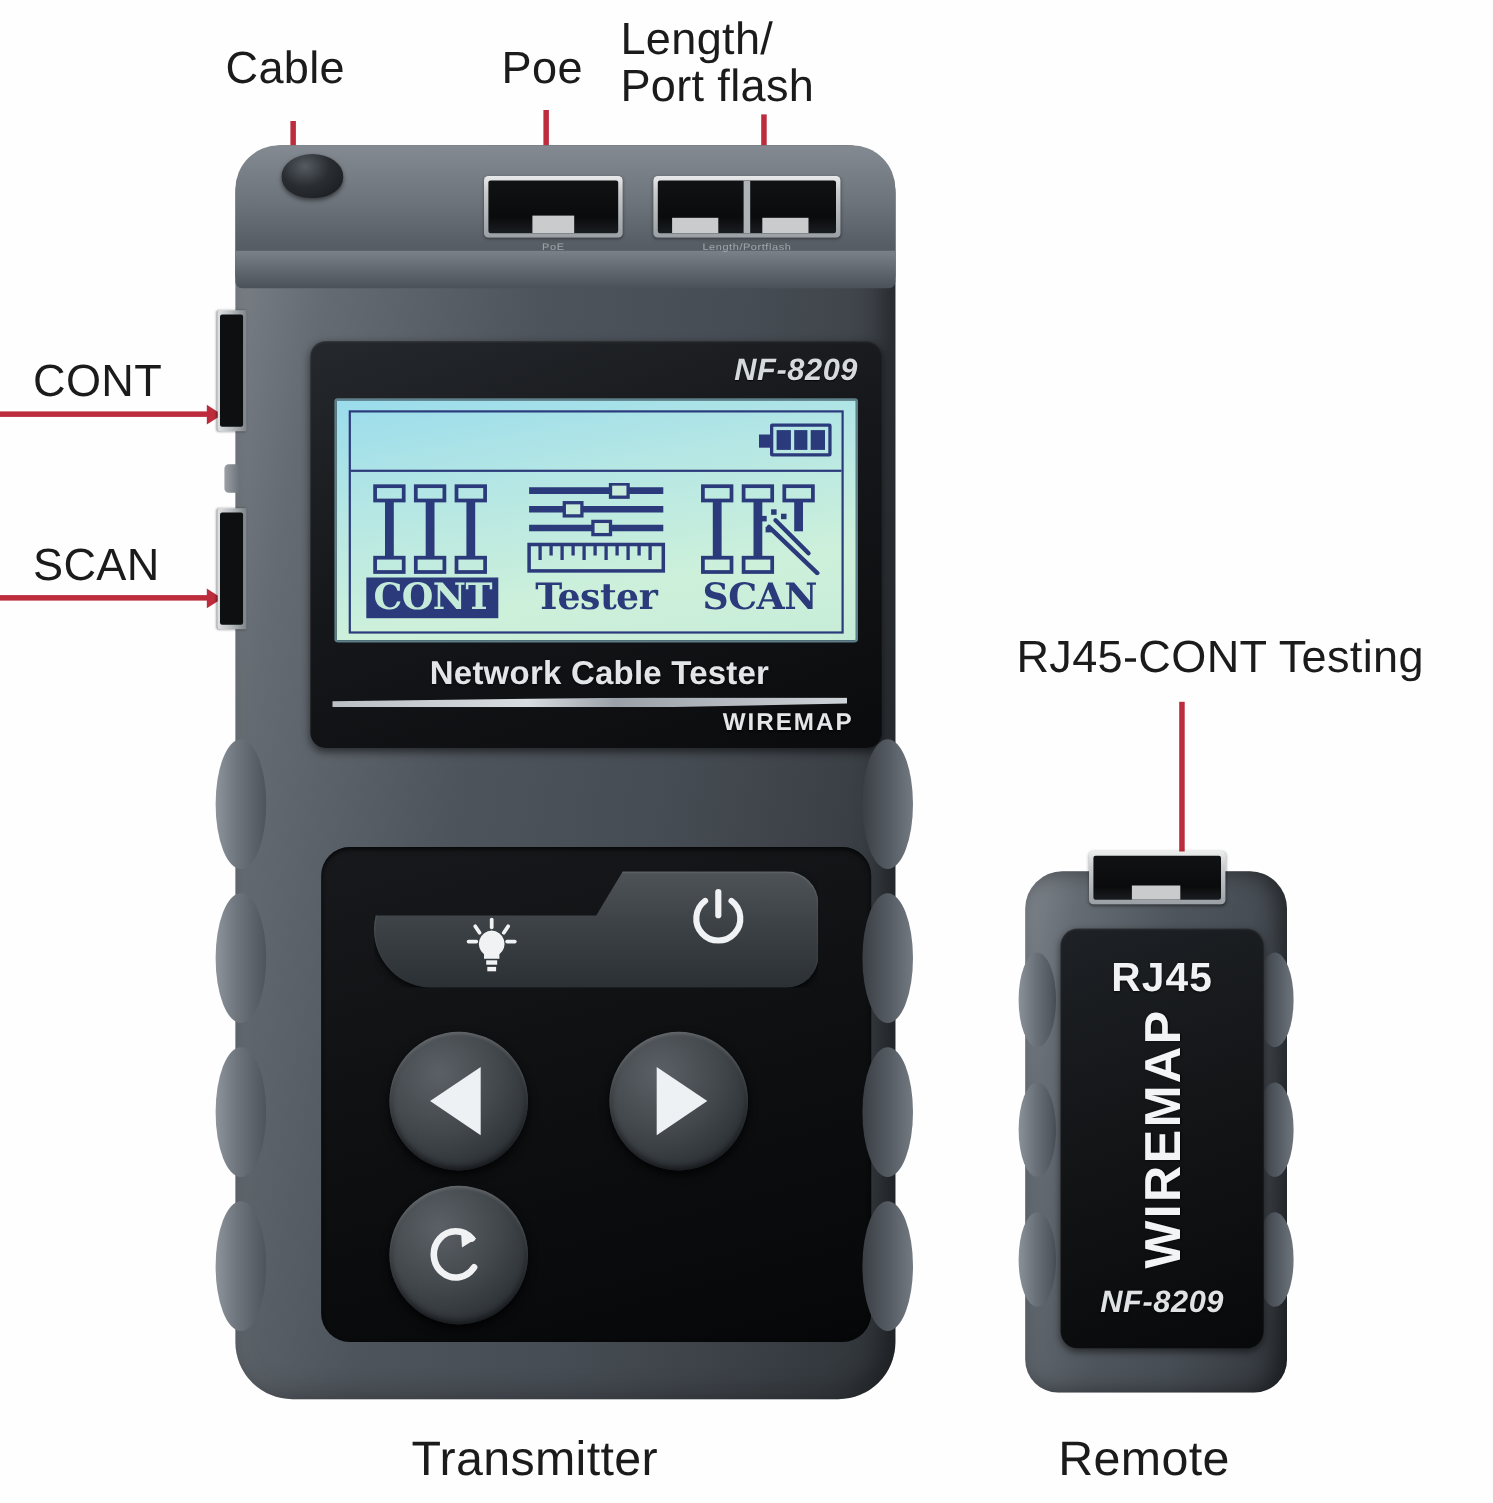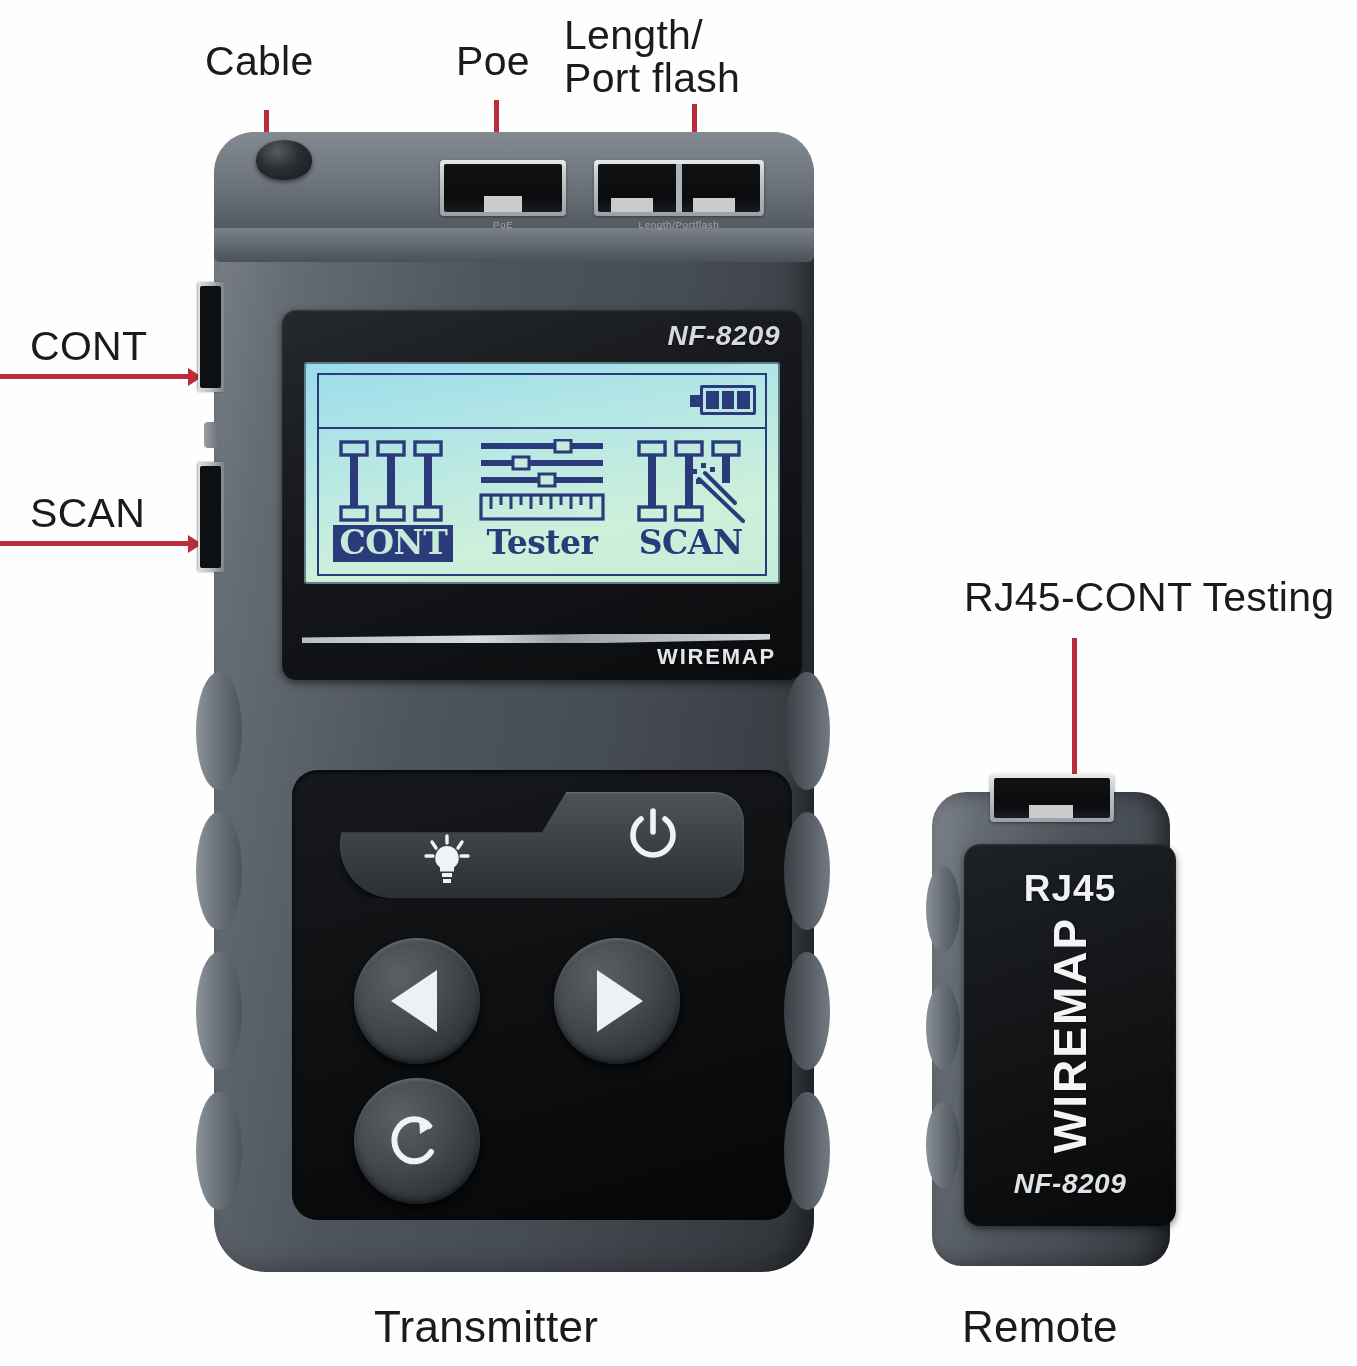--- a/index.html
+++ b/index.html
@@ -258,21 +258,21 @@
     box-shadow:inset -8px 0 20px rgba(0,0,0,.45);
   }
   .rm-jack {
     position:absolute; left:72px; top:8px; width:124px; height:48px;
     background:linear-gradient(180deg,#eceded 0%,#cbcdcf 28%,#9aa0a5 100%);
     border-radius:4px; padding:4px;
     box-shadow:0 1px 3px rgba(0,0,0,.45);
   }
   .rm-jack .jack-hole::after { left:30%; width:38%; height:32%; }
   .rm-face {
-    position:absolute; left:46px; top:78px; width:212px; height:382px;
+    position:absolute; left:46px; top:78px; width:185px; height:382px;
     background:linear-gradient(160deg,#1e2125 0%,#121416 50%,#08090a 100%);
     border-radius:16px;
     box-shadow:inset 0 1px 2px rgba(255,255,255,.09), 0 3px 7px rgba(0,0,0,.5);
   }
   .rm-rj45 {
     position:absolute; left:0; right:0; top:24px; text-align:center;
     color:#f0f2f4; font-size:37px; font-weight:bold; letter-spacing:1px;
     text-shadow:0 1px 2px rgba(0,0,0,.8);
   }
   .rm-wiremap {
@@ -323,21 +323,21 @@
   <div class="cl-dot" style="left:689px; top:184px;"></div>
 
   <div class="callout" style="left:30px; top:325px;">CONT</div>
   <div class="cl-line cl-h" style="left:0px; top:374px; width:192px;"></div>
   <div class="cl-arrow-r" style="left:188px; top:368px;"></div>
 
   <div class="callout" style="left:30px; top:492px;">SCAN</div>
   <div class="cl-line cl-h" style="left:0px; top:541px; width:192px;"></div>
   <div class="cl-arrow-r" style="left:188px; top:535px;"></div>
 
-  <div class="callout" style="left:924px; top:576px;margin-left:40px;">RJ45-CONT Testing</div>
+  <div class="callout" style="left:924px; top:576px;">RJ45-CONT Testing</div>
   <div class="cl-line cl-v" style="left:1072px; top:638px; height:148px;"></div>
   <div class="cl-dot" style="left:1069px; top:778px;"></div>
 
   <div id="transmitter">
 
     <div class="tx-body"></div>
     <div class="tx-top"></div>
     <div class="tx-top-lip"></div>
 
     <div class="lamp-ring"></div>
@@ -457,20 +457,21 @@
                   </g>
                 </svg>
               </div>
               <div class="menu-label">SCAN</div>
             </div>
 
           </div>
         </div>
       </div>
 
+      <div class="brandline">Network Cable Tester</div>
       <div class="silverbar"></div>
       <div class="emitter">WIREMAP</div>
     </div>
 
     <div class="keypad">
 
       <div class="topkeys">
         <div class="topkeys-shape"></div>
 
         <div class="lamp-glyph">

